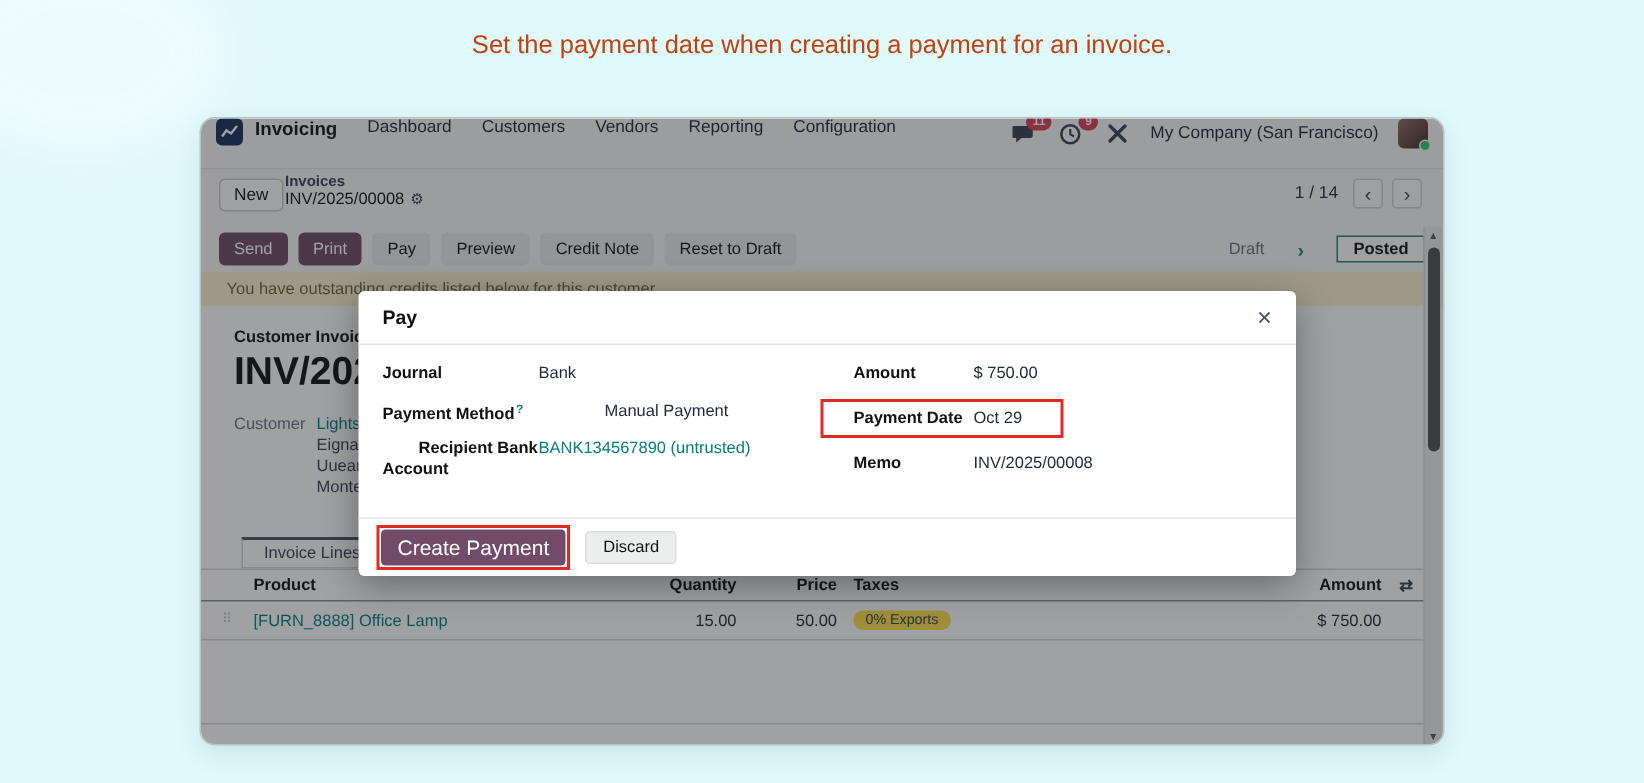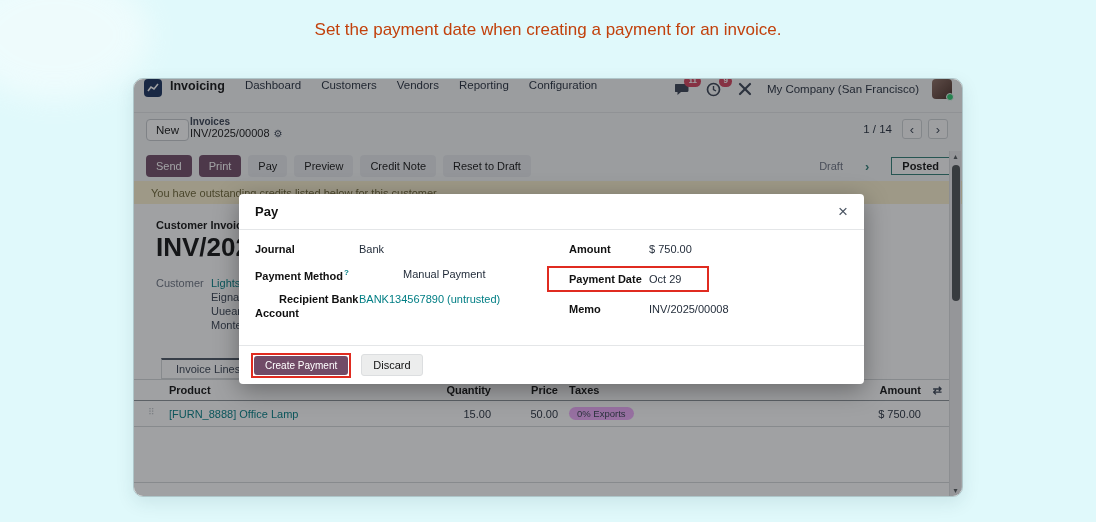--- a/index.html
+++ b/index.html
@@ -64,21 +64,21 @@
   .trow { position:absolute; left:0; top:197px; width:100%; height:26px; border-bottom:1px solid #d5d8da; font-size:11px; color:#1f2937; }
   .cell { position:absolute; top:0; height:100%; display:flex; align-items:center; }
   .c-product { left:35px; }
   .c-qty { width:60px; right:461px; justify-content:flex-end; }
   .c-price { width:60px; right:394px; justify-content:flex-end; }
   .c-taxes { left:435px; }
   .c-amount { width:90px; right:31px; justify-content:flex-end; }
   .c-sorticon { right:10px; font-size:11px; color:#374151; }
   .drag-dots { position:absolute; left:14px; top:6px; font-size:9px; color:#c0c4c8; }
   .product-link { color:#017E84; }
-  .tax-pill { background:#f0abfc; border-radius:9px; padding:1px 8px; font-size:9.5px; color:#374151; }
+  .tax-pill { background:#fde047; border-radius:9px; padding:1px 8px; font-size:9.5px; color:#374151; }
   .sheet-divider { position:absolute; left:0; top:278px; width:100%; border-bottom:1px solid #d5d8da; }
 
   
   .scrollbar { position:absolute; right:1px; top:72px; width:12px; height:346px; background:#ededee; border-left:1px solid #dddfe1; display:flex; flex-direction:column; align-items:center; }
   .scroll-arrow { font-size:8px; color:#555a5e; line-height:12px; }
   .scroll-thumb { position:absolute; top:14px; left:2px; width:8px; height:136px; background:#4d5154; border-radius:4px; }
   .scroll-arrow.down { position:absolute; bottom:0; }
 
   
   .overlay { position:absolute; inset:0; background:rgba(28,32,36,.42); z-index:5; }
@@ -88,21 +88,21 @@
   .modal-close { margin-left:auto; font-size:17px; color:#4b5563; line-height:1; cursor:pointer; }
   .modal-body { position:absolute; left:0; top:36px; width:100%; height:115px; font-size:11px; }
   .f-label { position:absolute; font-weight:bold; color:#111; }
   .f-value { position:absolute; color:#1f2937; }
   .f-link { color:#017E84; }
   .sup-help { font-size:8px; color:#017E84; vertical-align:super; margin-left:1px; }
   .hl-box { position:absolute; border:2px solid #e02b20; z-index:12; pointer-events:none; }
   .hl-paydate { left:308px; top:36px; width:162px; height:26px; }
   .modal-footer { position:absolute; left:0; top:151px; width:100%; height:39px; border-top:1px solid #e4e6e8; display:flex; align-items:center; padding:0 12px; gap:10px; }
   .hl-wrap { border:2px solid #e02b20; padding:1px; display:inline-flex; }
-  .btn-create { background:#714B67; color:#fff; font-size:10px; padding:4px 11px; border:none; border-radius:3px;text-align:center; }
+  .btn-create { background:#714B67; color:#fff; font-size:14px; padding:4px 11px; border:none; border-radius:3px;text-align:center; }
   .btn-discard { background:#eceded; color:#111; font-size:11px; padding:4px 11px; border:1px solid #dcdee0; border-radius:3px; }
 </style>
 </head>
 <body>
 
 <div class="blob"></div>
 <div class="page-title">Set the payment date when creating a payment for an invoice.</div>
 
 <div class="window">
 

